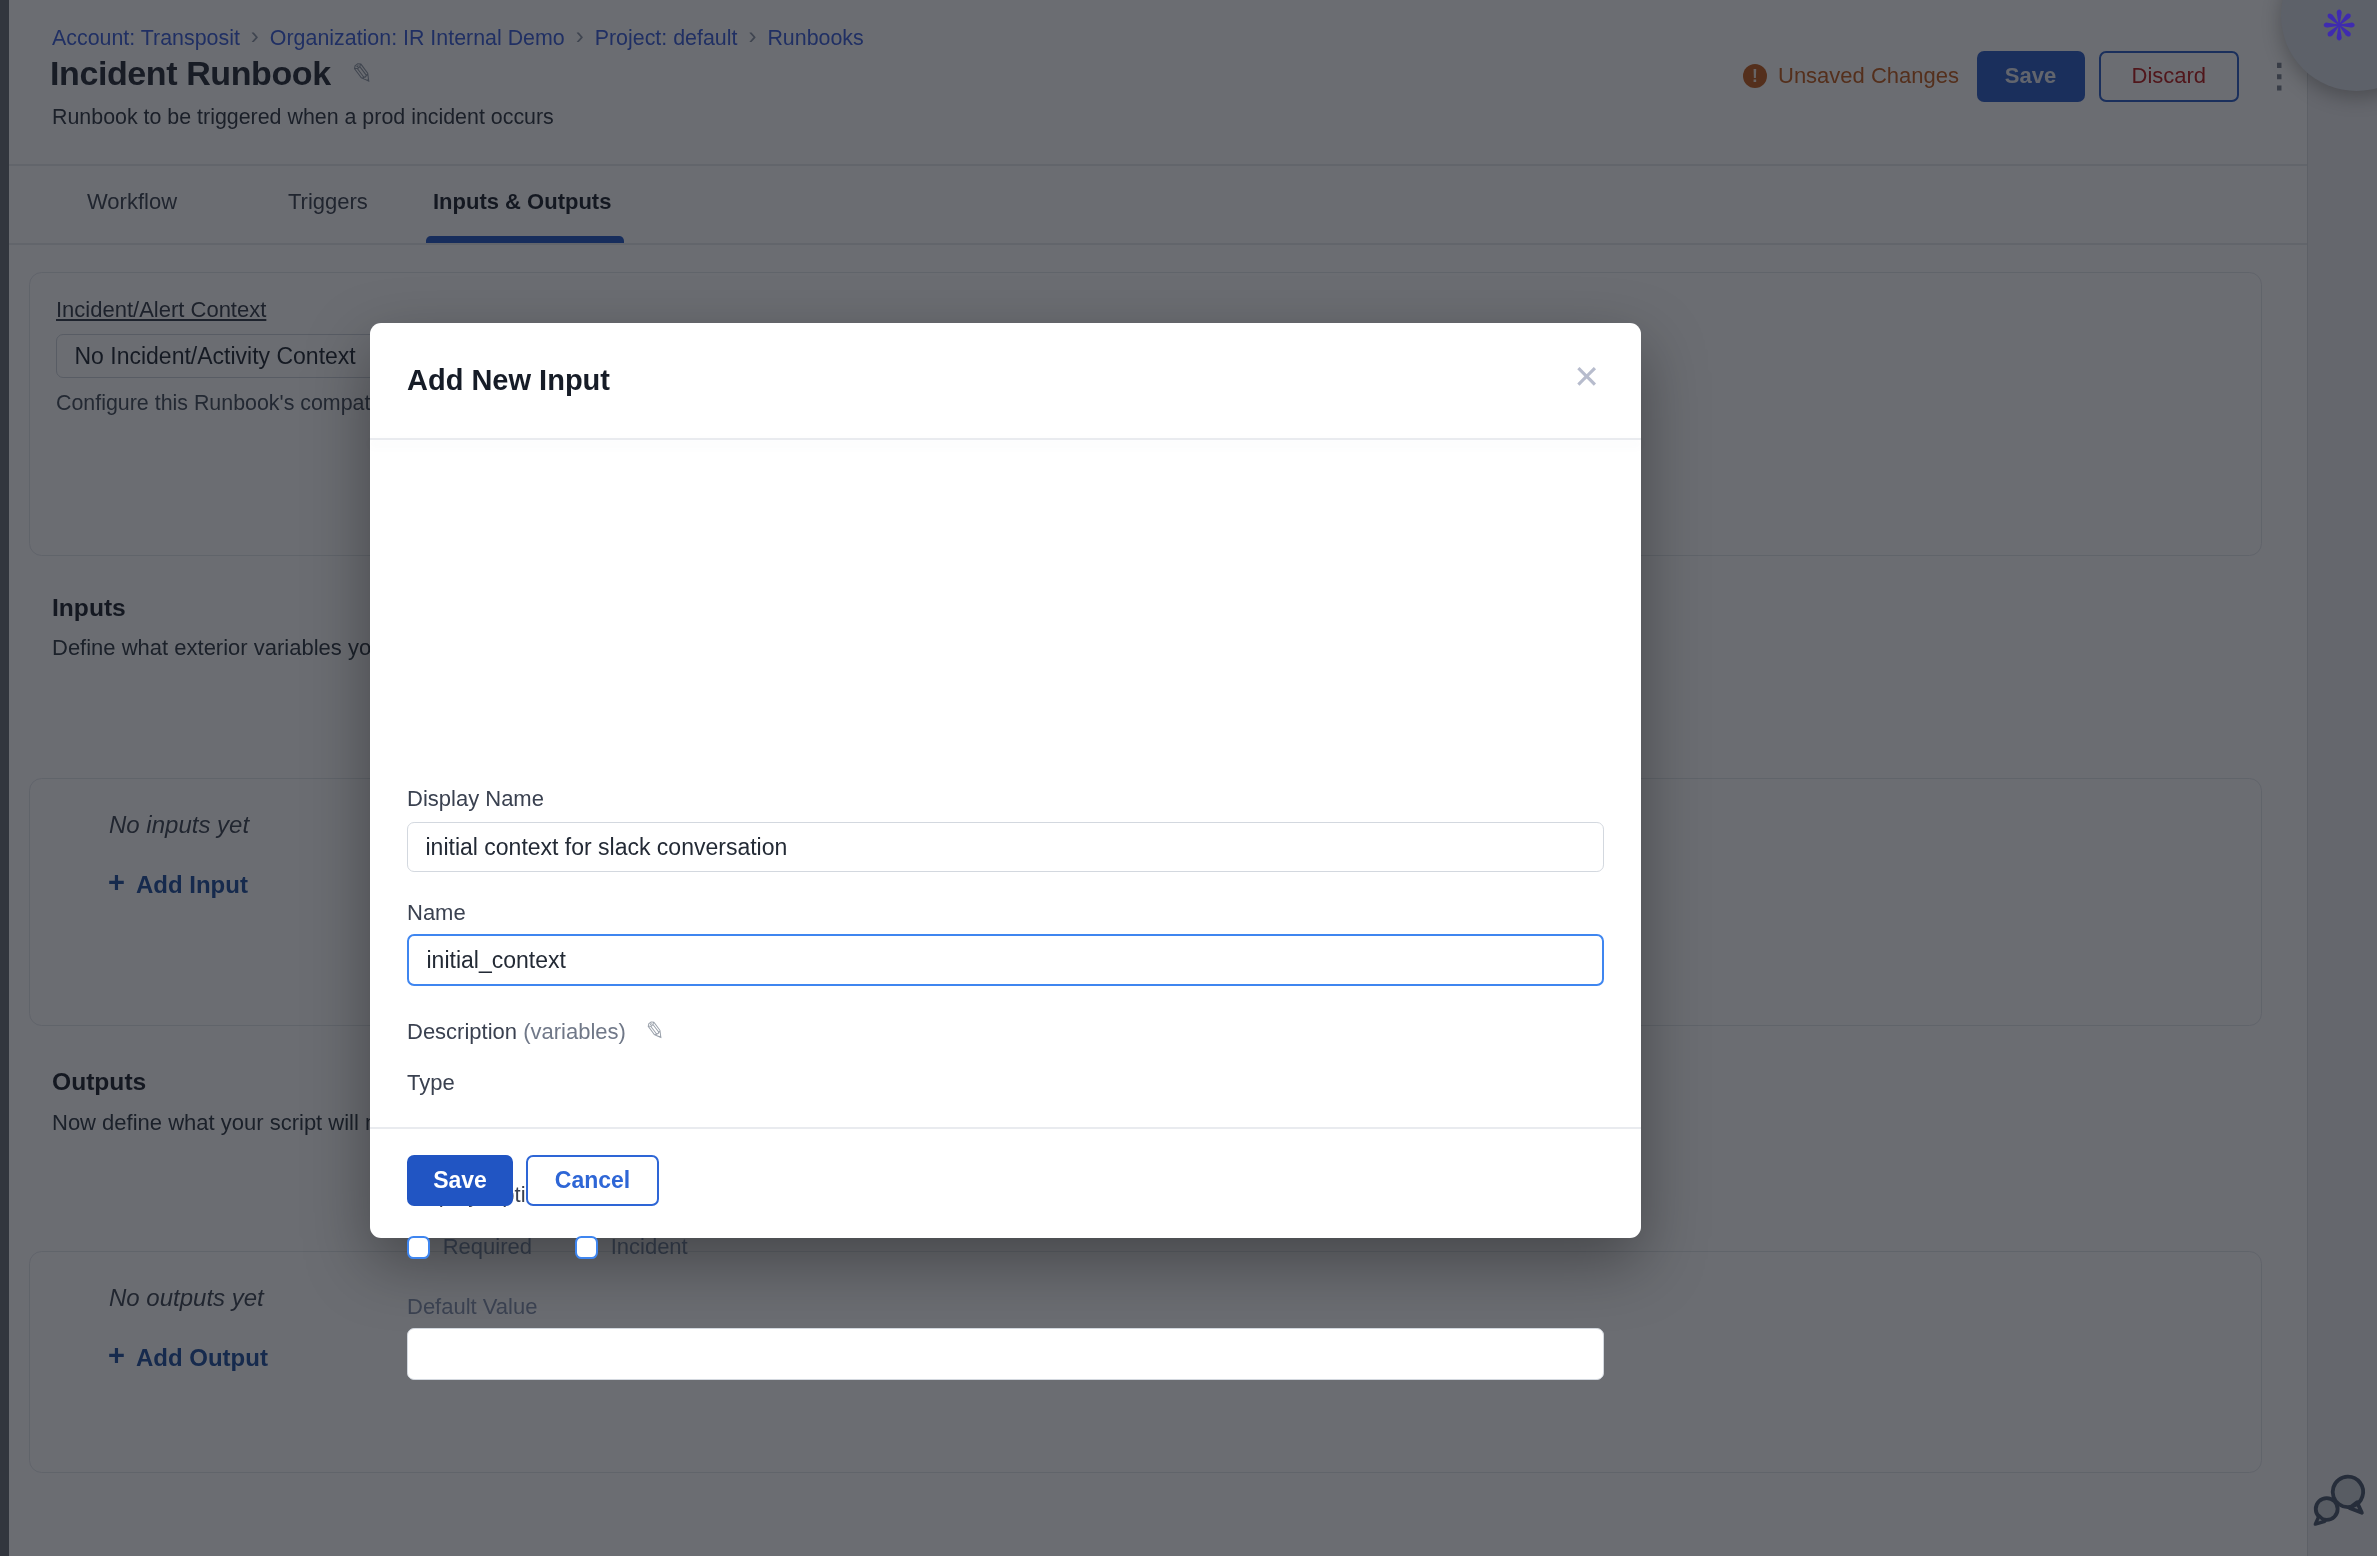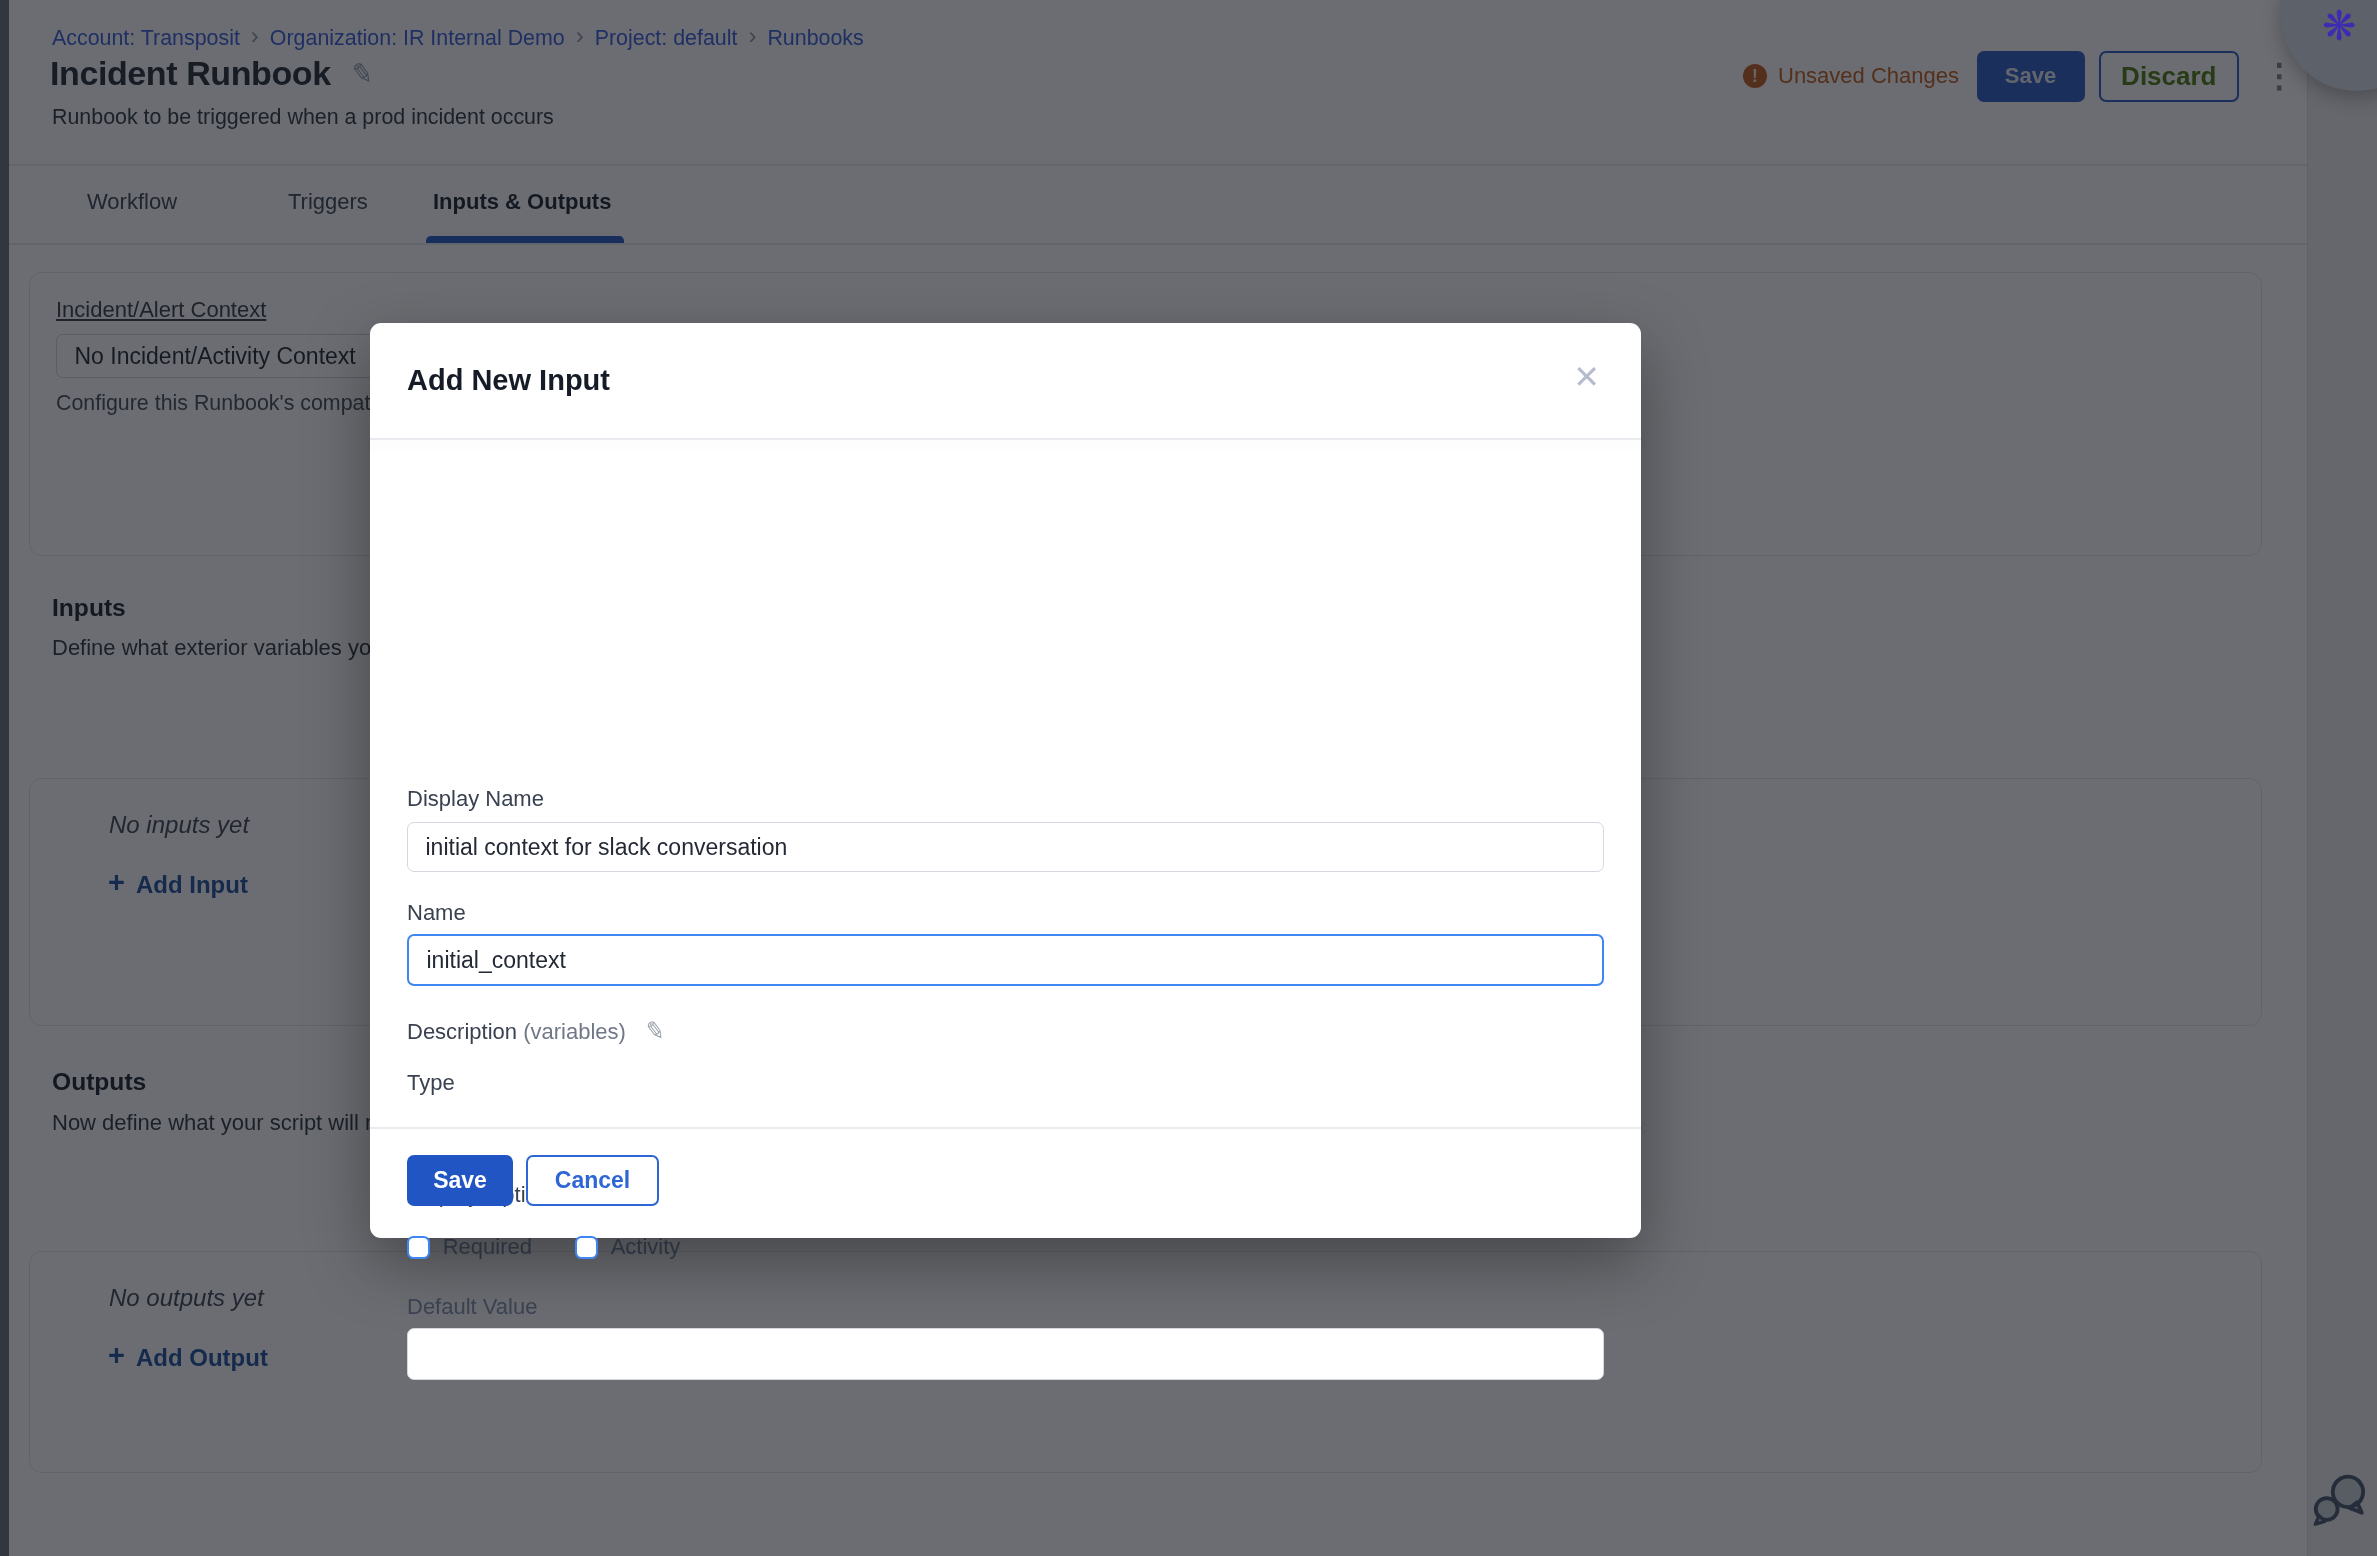--- a/index.html
+++ b/index.html
@@ -20,22 +20,22 @@
   .page-title{ font-size:34px; font-weight:700; color:#252b36; letter-spacing:-0.4px; }
   .title-pencil{ color:#9099a5; font-size:27px; transform:rotate(8deg); }
   .page-subtitle{ position:absolute; left:52px; top:105px; font-size:21.4px; color:#2e3540; }
 
   .header-actions{ position:absolute; left:1743px; top:50px; width:556px; height:52px; display:flex; align-items:center; }
   .warn-dot{ width:24px; height:24px; border-radius:50%; background:#c25e1e; color:#f4e7dd; font-size:17.5px; font-weight:700;
              display:flex; align-items:center; justify-content:center; flex:none; }
   .warn-text{ color:#c25e1e; font-size:22px; font-weight:500; margin-left:11px; white-space:nowrap; }
   .btn-save-top{ margin-left:17.5px; width:108px; height:51px; background:#2b5cc5; color:#e6e9f2; border:none; border-radius:7.1px;
                  font-size:22px; font-weight:700; font-family:inherit; }
-  .btn-discard{ margin-left:14.3px; width:140px; height:51px; background:transparent; color:#4d7c0f; border:2.4px solid #2b5cc5;
-                border-radius:7.1px; font-size:26px; font-weight:700; font-family:inherit; }
+  .btn-discard{ margin-left:14.3px; width:140px; height:51px; background:transparent; color:#b91c1c; border:2.4px solid #2b5cc5;
+                border-radius:7.1px; font-size:22px; font-weight:400; font-family:inherit; }
   .kebab{ margin-left:24px; color:#7d8492; font-size:33px; font-weight:700; letter-spacing:0; line-height:16px; }
 
   .header-divider{ position:absolute; left:8.7px; top:164px; width:2298px; height:1.6px; background:#e6e9ed; }
 
   
   .tab{ position:absolute; top:189px; font-size:22px; color:#3c4350; cursor:pointer; }
   .tab.active{ font-weight:700; color:#1b212c; }
   .tab-underline{ position:absolute; left:426px; top:236px; width:198px; height:7.1px; background:#2357c5; border-radius:4.8px 4.8px 0 0; }
   .tabs-divider{ position:absolute; left:8.7px; top:243px; width:2298px; height:1.6px; background:#e6e9ed; }
 
@@ -177,21 +177,21 @@
     <div class="m-label" style="top:747px">Type</div>
 
     <div class="m-label" style="top:859px">Display Options</div>
     <div class="cb-row">
       <div class="cb-item">
         <span class="checkbox"></span>
         <span class="cb-label">Required</span>
       </div>
       <div class="cb-item">
         <span class="checkbox"></span>
-        <span class="cb-label">Activity</span>
+        <span class="cb-label">Incident</span>
       </div>
     </div>
 
     <div class="m-label" style="top:971px">Default Value</div>
     <input class="m-input" style="top: 1005px; height: 52px;" value="">
 
     <div class="modal-foot-divider"></div>
     <button class="btn-save-modal">Save</button>
     <button class="btn-cancel">Cancel</button>
   </div>

